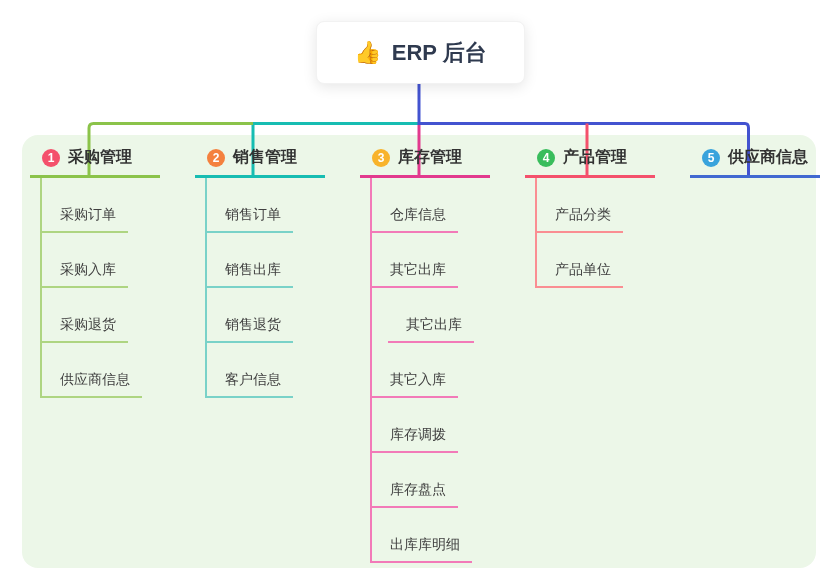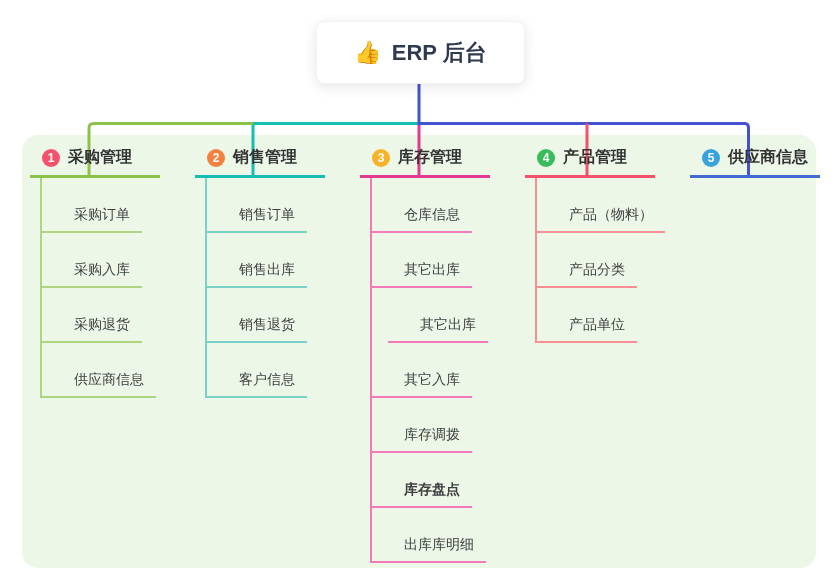--- a/index.html
+++ b/index.html
@@ -27,21 +27,21 @@
     display:flex;align-items:center;padding:0 0 0 12px;cursor:pointer;
   }
   .badge{
     width:18px;height:18px;border-radius:50%;margin-right:8px;flex:0 0 18px;
     color:#fff;font-size:12px;font-weight:bold;line-height:18px;text-align:center;
   }
   .branch-label{font-size:16px;font-weight:600;color:#333333;white-space:nowrap;}
   .children{margin-left:10px;display:flex;flex-direction:column;align-items:flex-start;}
   .child{
     box-sizing:border-box;height:55px;display:flex;align-items:flex-end;
-    padding:0 12px 7px 32px;white-space:nowrap;cursor:pointer;
+    padding:0 12px 7px 18px;white-space:nowrap;cursor:pointer;
     font-size:14px;color:#404040;
   }
 </style>
 </head>
 <body>
 
 <div id="canvas">
   <div id="panel"></div>
 
   <svg id="connectors" width="839" height="588">
@@ -87,31 +87,30 @@
         <div class="branch-header" style="border-bottom: 3px solid rgb(226, 58, 142);">
           <span class="badge" style="background: rgb(248, 179, 43);">3</span>
           <span class="branch-label">库存管理</span>
         </div>
         <div class="children" style="border-left: 2px solid rgb(242, 122, 184);">
           <div class="child" style="border-bottom: 2px solid rgb(242, 122, 184);">仓库信息</div>
           <div class="child" style="border-bottom: 2px solid rgb(242, 122, 184);">其它出库</div>
           <div class="child" style="border-bottom: 2px solid rgb(242, 122, 184); margin-left: 16px;">其它出库</div>
           <div class="child" style="border-bottom: 2px solid rgb(242, 122, 184);">其它入库</div>
           <div class="child" style="border-bottom: 2px solid rgb(242, 122, 184);">库存调拨</div>
-          <div class="child" style="border-bottom: 2px solid rgb(242, 122, 184); font-weight: bold;">库存盘点</div>
+          <div class="child" style="border-bottom: 2px solid rgb(242, 122, 184);">库存盘点</div>
           <div class="child" style="border-bottom: 2px solid rgb(242, 122, 184);">出库库明细</div>
         </div>
       </div>
       <div class="branch" style="left: 525px;">
         <div class="branch-header" style="border-bottom: 3px solid rgb(244, 81, 108);">
           <span class="badge" style="background: rgb(57, 189, 92);">4</span>
           <span class="branch-label">产品管理</span>
         </div>
         <div class="children" style="border-left: 2px solid rgb(250, 142, 146);">
-          <div class="child" style="border-bottom: 2px solid rgb(250, 142, 146);">产品（物料）</div>
           <div class="child" style="border-bottom: 2px solid rgb(250, 142, 146);">产品分类</div>
           <div class="child" style="border-bottom: 2px solid rgb(250, 142, 146);">产品单位</div>
         </div>
       </div>
       <div class="branch" style="left: 690px;">
         <div class="branch-header" style="border-bottom: 3px solid rgb(65, 105, 209);">
           <span class="badge" style="background: rgb(57, 163, 220);">5</span>
           <span class="branch-label">供应商信息</span>
         </div>
       </div>

